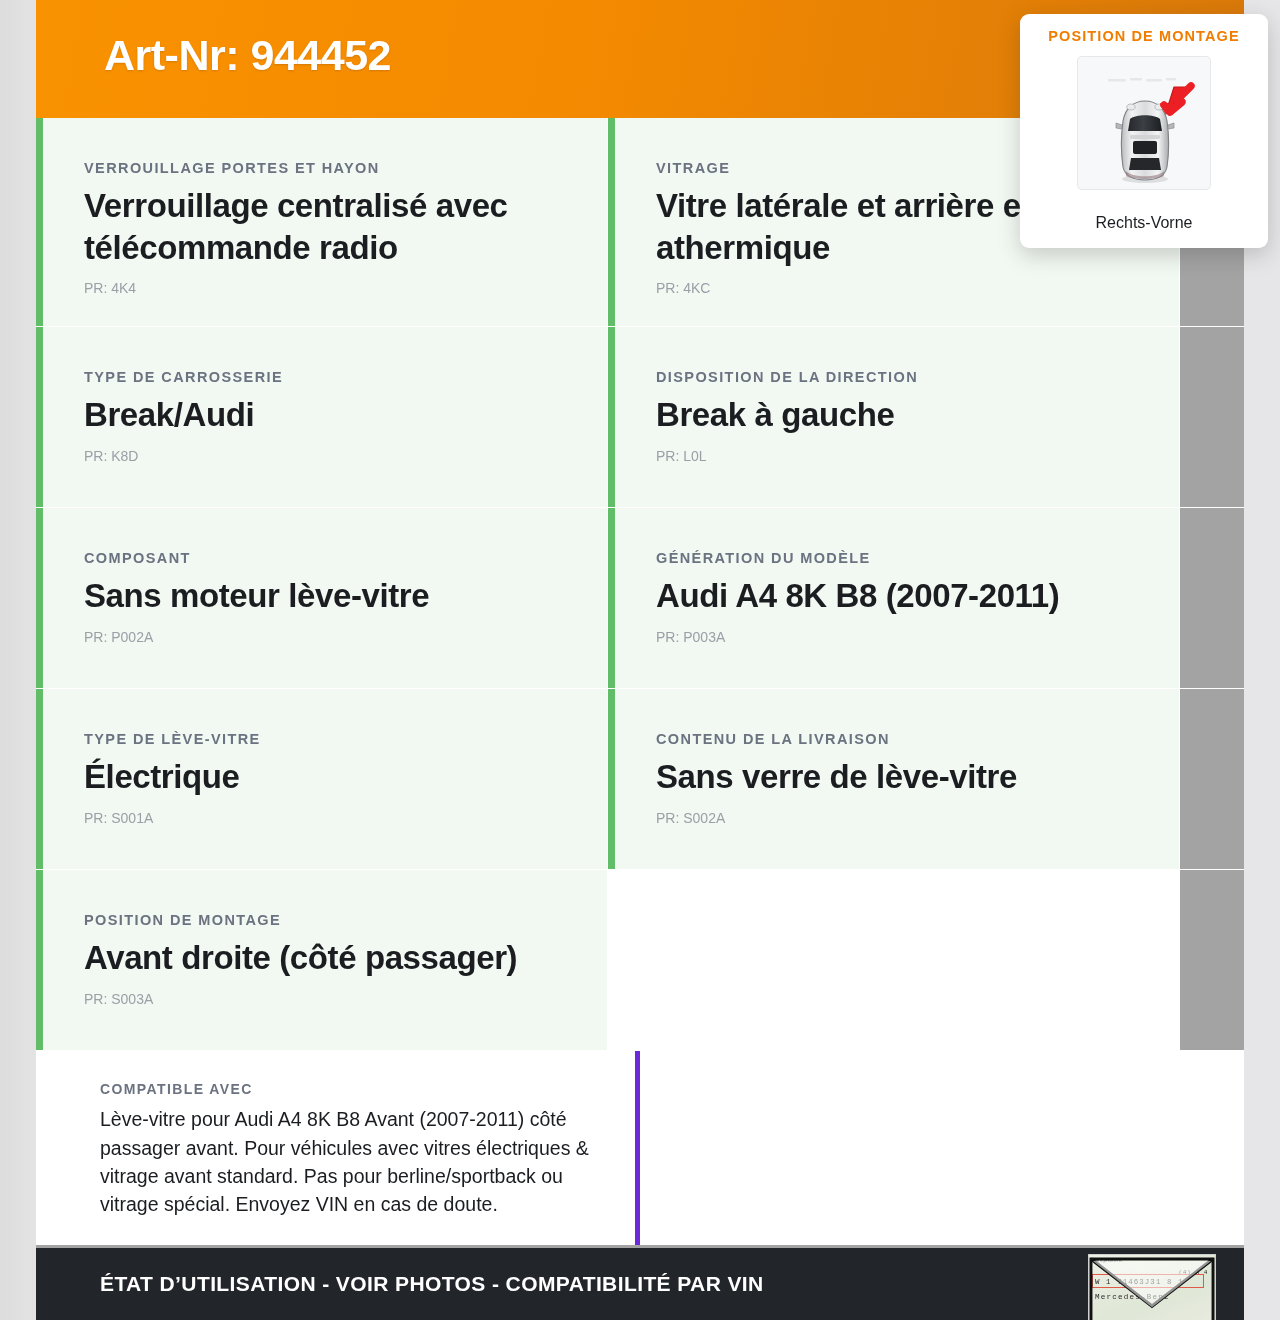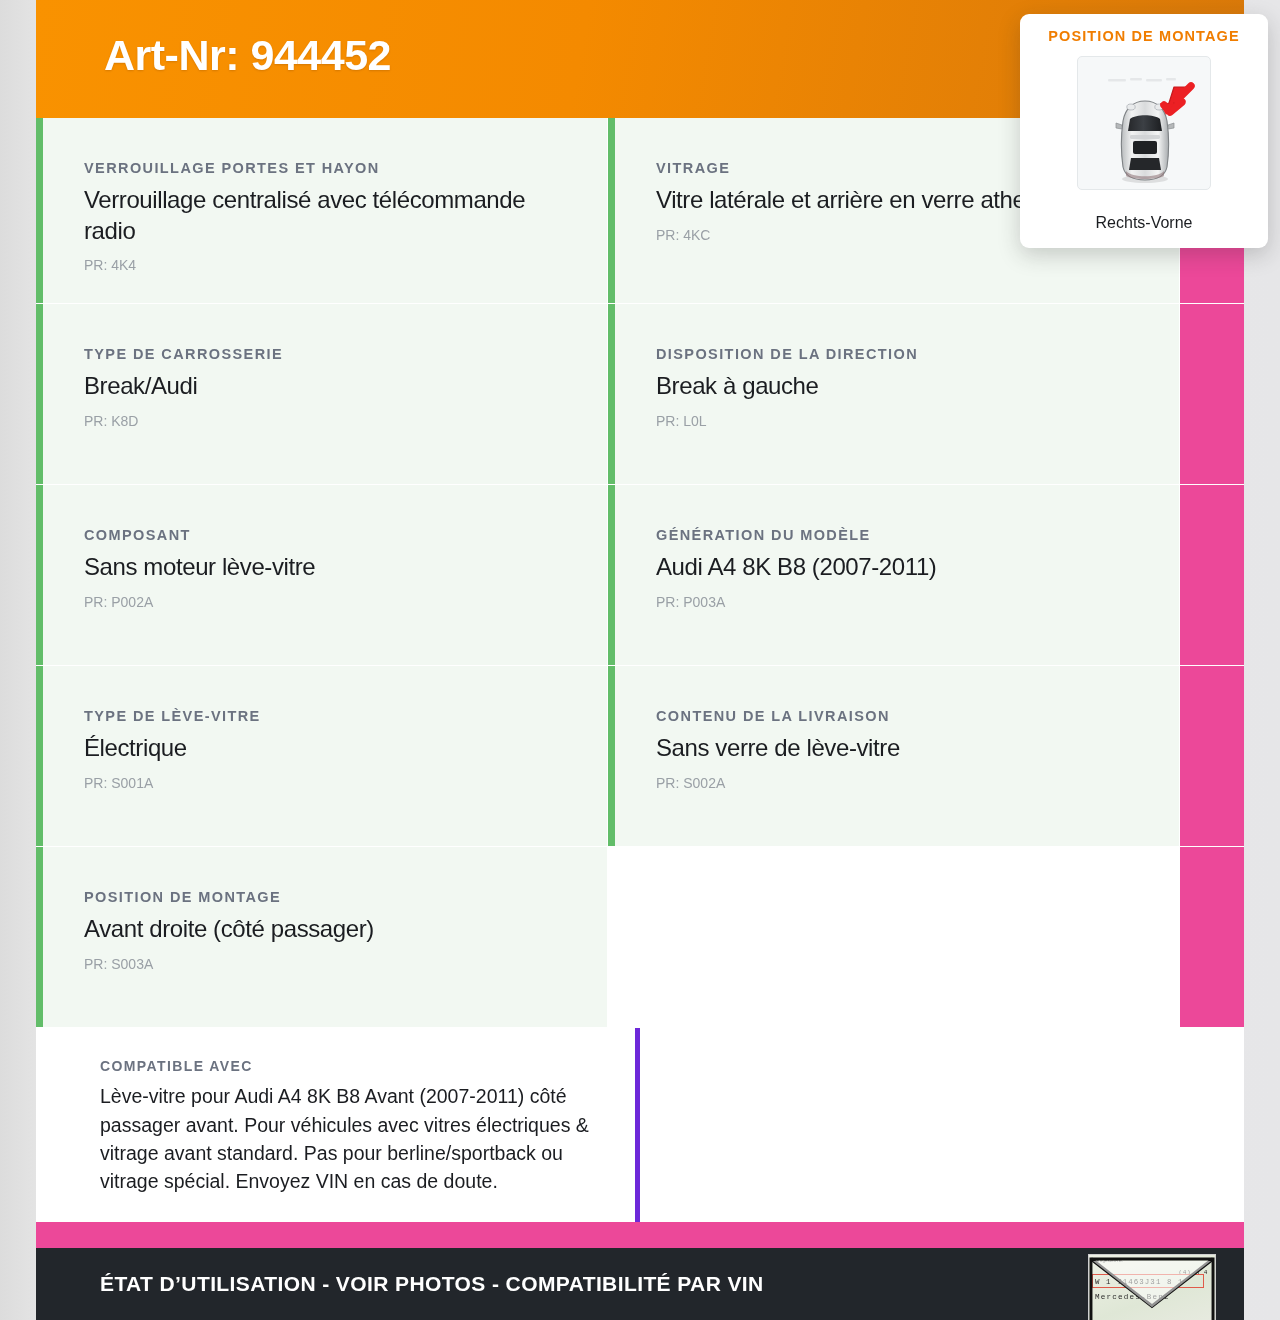--- a/index.html
+++ b/index.html
@@ -6,53 +6,53 @@
   html,body { width:1280px; height:1320px; }
   body {
     font-family:"Liberation Sans", sans-serif;
     background:linear-gradient(90deg,#dcdcdc 0%,#ececec 6%,#e6e6e8 100%);
     overflow:hidden;
   }
   #page { position:relative; width:1280px; height:1320px; }
 
   #panel {
     position:absolute; left:36px; top:0; width:1208px; height:1320px;
-    background:#ec4899; overflow:hidden;
+    background:#a3a3a3; overflow:hidden;
   }
 
   
   #header {
     position:relative; height:118px;
     background:linear-gradient(100deg,#f99200 0%,#f48a00 45%,#d9790a 100%);
   }
   #header-title {
     position:absolute; left:68px; top:31px;
     font-size:43px; font-weight:bold; color:#ffffff; letter-spacing:-0.5px;
     text-shadow:0 1px 2px rgba(120,60,0,.25);
   }
 
   
   #grid { position:relative; width:1208px; }
   .row { display:flex; width:100%; border-bottom:1px solid #ffffff; }
   .cell {
     position:relative; width:572px; min-height:180px;
-    background:#f2f8f2; padding:42px 29px 30px 48px;
+    background:#f2f8f2; padding:42px 23px 30px 48px;
     border-right:1px solid #ffffff;
   }
   .cell.blank { background:#ffffff; border-right:none; }
   .cell:not(.blank)::before {
     content:""; position:absolute; left:0; top:0; bottom:0; width:7px;
     background:#62bd69;
   }
   .c-label {
     font-size:14.5px; font-weight:bold; color:#6b7280;
     letter-spacing:1.4px; text-transform:uppercase; margin-bottom:9px;
   }
   .c-value {
-    font-size:24px; font-weight:normal; color:#1b1d21;
+    font-size:33px; font-weight:bold; color:#1b1d21;
     line-height:1.28; letter-spacing:-0.4px; white-space:nowrap;
   }
   .c-value.wrap { white-space:normal; }
   .c-pr { margin-top:11px; font-size:14px; color:#9aa0a6; }
 
   
   #compat-row { display:flex; width:100%; }
   #compat {
     width:604px; background:#ffffff;
     padding:30px 34px 26px 64px; border-right:5px solid #6d28d9;

